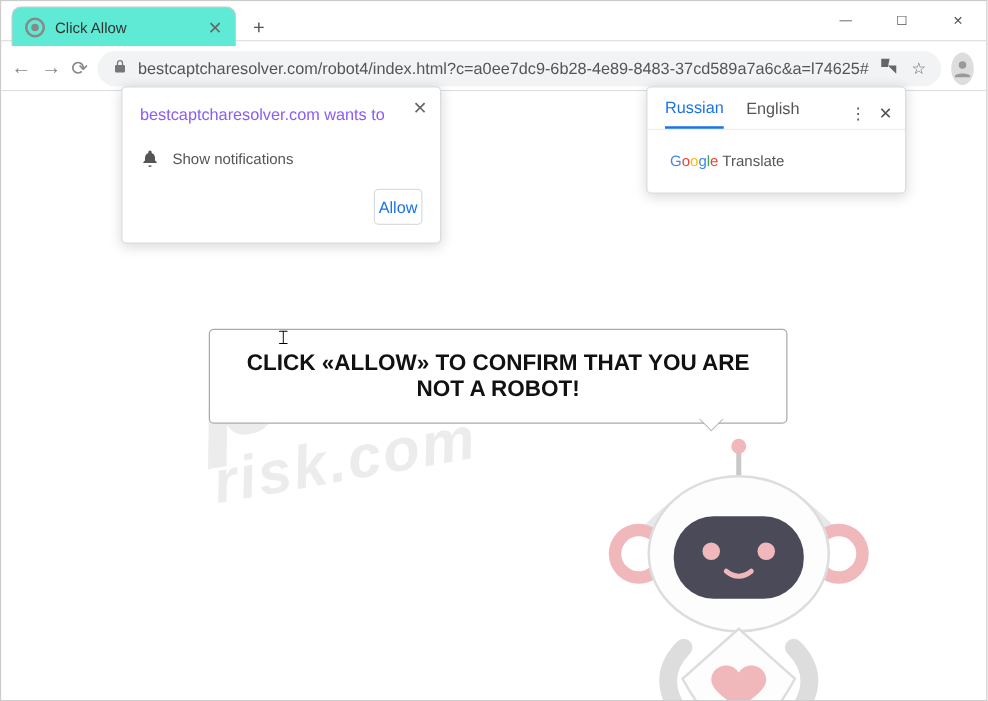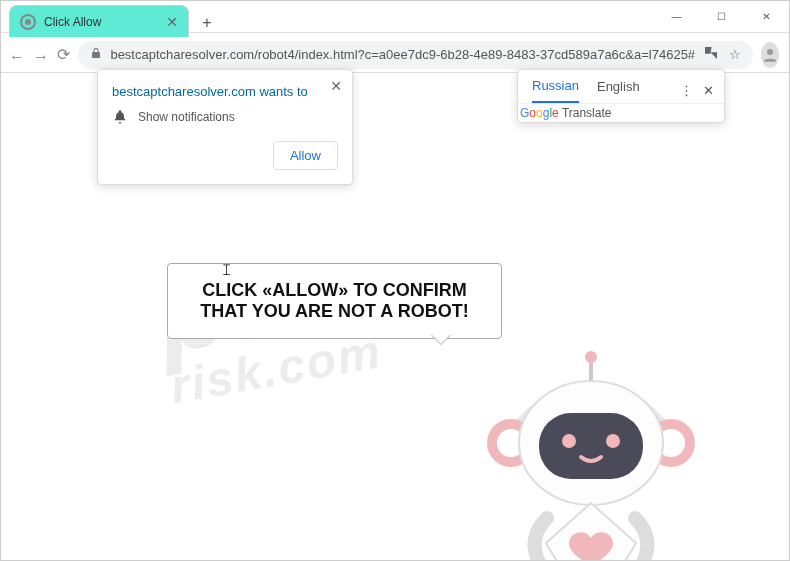--- a/index.html
+++ b/index.html
@@ -14,33 +14,33 @@
 .newtab{width:28px;height:28px;display:flex;align-items:center;justify-content:center;color:#555;font-size:16px;margin-left:4px}
 .toolbar{height:36px;background:#fff;border-bottom:1px solid #ddd;display:flex;align-items:center;padding:0 8px;gap:8px;position:relative;top:4px}
 .nav-btn{width:28px;height:28px;display:flex;align-items:center;justify-content:center;color:#888;font-size:16px}
 .omnibox{flex:1;height:28px;background:#f1f3f4;border-radius:14px;display:flex;align-items:center;padding:0 12px;gap:8px;font-size:13px;color:#555}
 .lock{color:#777}
 .ob-right{margin-left:auto;display:flex;gap:10px;align-items:center;color:#666}
 .avatar{width:26px;height:26px;border-radius:50%;background:#ddd;display:flex;align-items:center;justify-content:center;color:#888}
 .menu-btn{width:28px;height:28px;display:flex;align-items:center;justify-content:center;color:#555;font-size:18px}
 .content{position:absolute;top:72px;left:0;right:0;bottom:0;background:#fff}
 .perm-popup{position:absolute;top:68px;left:96px;width:256px;background:#fff;border:1px solid #dadce0;border-radius:4px;box-shadow:0 2px 10px rgba(0,0,0,.15);padding:14px;z-index:50}
-.perm-title{font-size:13px;color:#0369a1;margin-bottom:10px}
+.perm-title{font-size:13px;color:#8b5cf6;margin-bottom:20px}
 .perm-close{position:absolute;top:8px;right:10px;color:#666;font-size:14px}
 .perm-row{display:flex;align-items:center;gap:10px;font-size:12px;color:#555;margin-bottom:16px}
 .bell{width:16px;height:16px}
 .perm-actions{display:flex;justify-content:flex-end;gap:8px}
-.perm-btn{border:1px solid #dadce0;background:#fff;color:#1a73e8;font-size:13px;padding:6px 16px;border-radius:4px;cursor:pointer}
+.perm-btn{border:1px solid #dadce0;background:#fff;color:#1a73e8;font-size:13px;padding:6px 3px;border-radius:4px;cursor:pointer}
 .trans-popup{position:absolute;top:68px;right:64px;width:208px;background:#fff;border:1px solid #dadce0;border-radius:4px;box-shadow:0 2px 10px rgba(0,0,0,.15);z-index:50}
 .trans-tabs{display:flex;align-items:center;padding:8px 10px 0 14px;gap:18px;font-size:13px}
 .trans-tab{padding-bottom:8px;color:#555}
 .trans-tab.active{color:#1a73e8;border-bottom:2px solid #1a73e8;font-weight:500}
 .trans-tools{margin-left:auto;display:flex;gap:10px;color:#555;align-items:center}
-.trans-body{padding:2px;font-size:12px;color:#555;border-top:1px solid #eee}
-.speech{position:absolute;top:190px;left:166px;width:335px;background:#fff;border:1px solid #aaa;border-radius:4px;padding:16px 18px;text-align:center;font-weight:700;font-size:18px;color:#111;z-index:10}
+.trans-body{padding:18px;font-size:12px;color:#555;border-top:1px solid #eee}
+.speech{position:absolute;top:190px;left:166px;width:463px;background:#fff;border:1px solid #aaa;border-radius:4px;padding:16px 18px;text-align:center;font-weight:700;font-size:18px;color:#111;z-index:10}
 .speech::after{content:"";position:absolute;bottom:-16px;right:50px;width:0;height:0;border:10px solid transparent;border-top-color:#fff;filter:drop-shadow(0 1px 0 #aaa)}
 .cursor{position:absolute;top:188px;left:220px;font-size:16px;color:#000;z-index:11}
 .robot{position:absolute;top:270px;left:460px;width:260px;height:280px}
 .watermark{position:absolute;top:180px;left:160px;font-size:110px;font-weight:700;font-style:italic;color:rgba(200,200,200,.35);transform:rotate(-10deg);line-height:.8;letter-spacing:-6px;pointer-events:none;font-family:Arial}
 .watermark .sub{font-size:48px;display:block;margin-top:10px;letter-spacing:2px}
 </style>
 </head>
 <body>
 
 <div class="titlebar">

